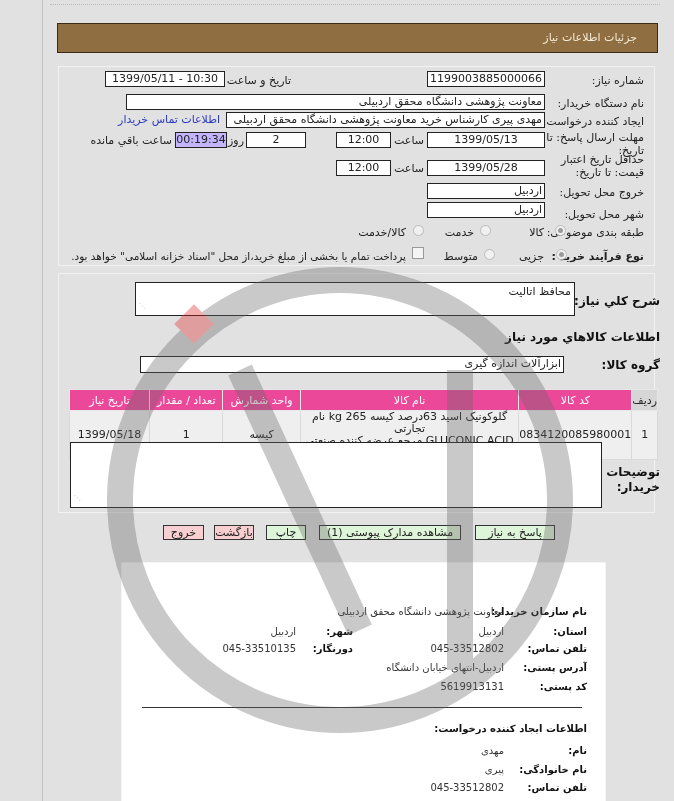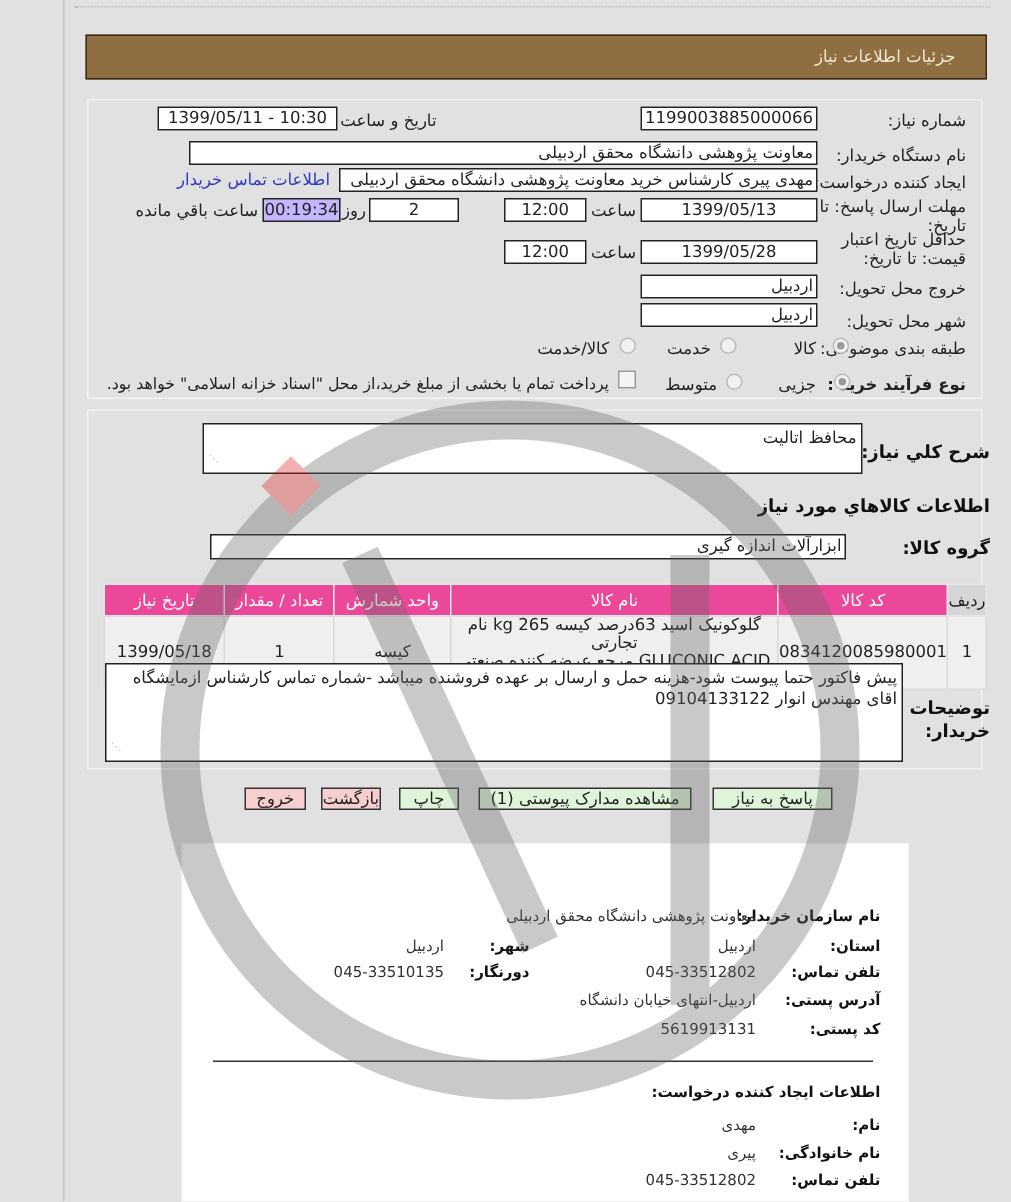--- a/index.html
+++ b/index.html
@@ -180,21 +180,20 @@
       </td>
       <td>کیسه</td>
       <td>1</td>
       <td>1399/05/18</td>
     </tr>
   </tbody>
 </table>
 
 <span class="bold-lbl" style="right:14px; top:465px; width:40px; text-align:right; line-height:15px;">توضیحات خریدار:</span>
 <div class="textarea" style="left:70px; top:442px; width:532px; height:66px;">
-  <span>پیش فاکتور حتما پیوست شود-هزینه حمل و ارسال بر عهده فروشنده میباشد -شماره تماس کارشناس ازمایشگاه اقای مهندس انوار 09104133122</span>
   <span class="resize-grip">⋰</span>
 </div>
 
 <div class="btn green" style="left:475px; width:80px;">پاسخ به نیاز</div>
 <div class="btn green" style="left:319px; width:142px;">مشاهده مدارک پیوستی (1)</div>
 <div class="btn green" style="left:266px; width:40px;">چاپ</div>
 <div class="btn red" style="left:214px; width:40px;">بازگشت</div>
 <div class="btn red" style="left:163px; width:41px;">خروج</div>
 
 <div class="contact">

